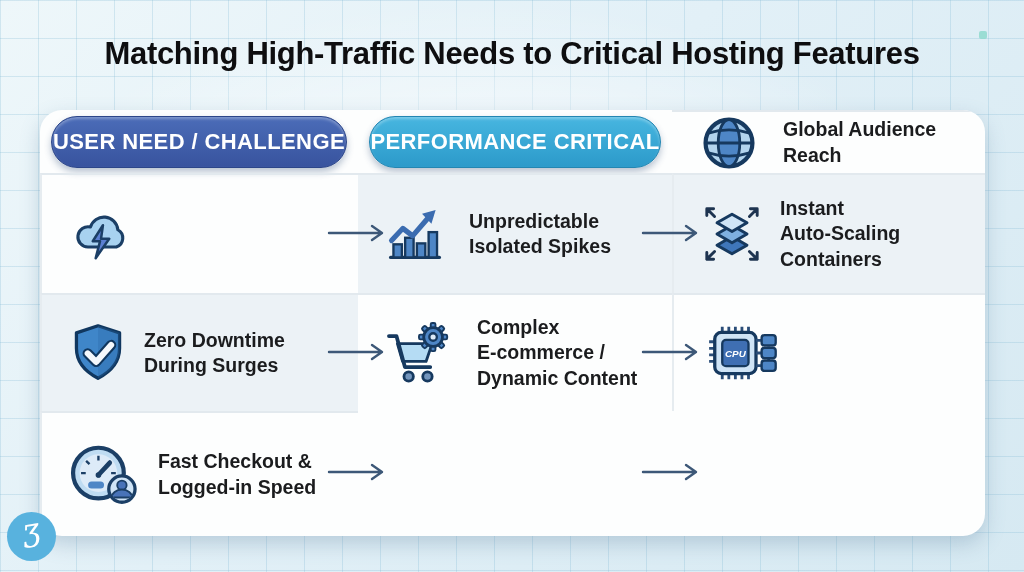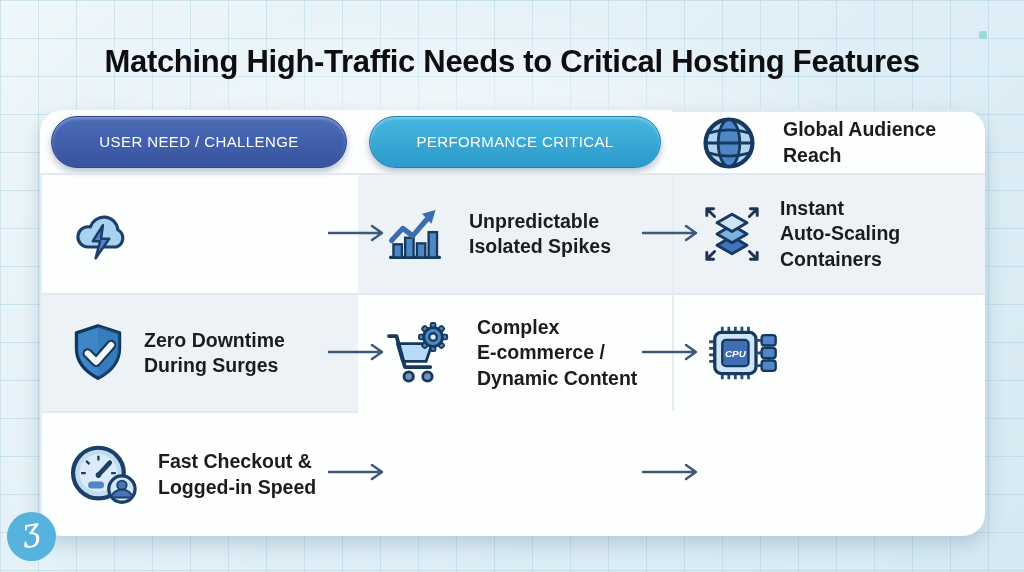--- a/index.html
+++ b/index.html
@@ -6,29 +6,29 @@
   body{width:1024px;height:572px;overflow:hidden;font-family:"Liberation Sans",sans-serif;}
   .stage{position:relative;width:1024px;height:572px;
     background:linear-gradient(135deg,#eef7fa 0%,#e2f0f7 45%,#d6e9f2 100%);}
   .stage::before{content:"";position:absolute;inset:0;
     background-image:linear-gradient(rgba(130,185,212,.28) 1.5px,transparent 1.5px),
                      linear-gradient(90deg,rgba(130,185,212,.28) 1.5px,transparent 1.5px);
     background-size:38px 38px;z-index:0;}
   .stage::after{content:"";position:absolute;inset:0;
     background:radial-gradient(ellipse 62% 55% at 47% 40%,rgba(255,255,255,.8) 0%,rgba(255,255,255,.35) 45%,rgba(255,255,255,0) 72%);
     z-index:0;pointer-events:none;}
-  .title{position:absolute;top:36px;left:0;right:0;margin:8px;text-align:center;
+  .title{position:absolute;top:36px;left:0;right:0;margin:0;text-align:center;
     font-size:31px;font-weight:bold;letter-spacing:-.3px;color:#0e0e10;z-index:2;}
   .card{position:absolute;left:40px;top:110px;width:945px;height:426px;background:#fdfefe;
     border-radius:22px;box-shadow:0 8px 20px rgba(90,125,155,.30);z-index:1;
     display:grid;grid-template-columns:318px 314px 313px;grid-template-rows:63px 120px 118px 125px;
     overflow:hidden;}
   .hcell{display:flex;align-items:center;justify-content:center;padding:0 11px;}
   .pill{width:100%;height:50px;border-radius:26px;display:flex;align-items:center;justify-content:center;
-    color:#fff;font-size:15px;font-weight:normal;letter-spacing:.4px;white-space:nowrap;
+    color:#fff;font-size:22px;font-weight:bold;letter-spacing:.4px;white-space:nowrap;
     border:1px solid rgba(15,45,95,.35);
     box-shadow:0 4px 7px rgba(25,60,105,.30), inset 0 2px 3px rgba(255,255,255,.30);}
   .cell{display:flex;align-items:center;gap:17px;padding-left:27px;border-top:2px solid #e2e9ee;}
   .cL{border-left:none;gap:24px;}
   .cM,.cR{border-left:2px solid #e6ecf0;}
   .alt{background:var(--row-alt);}
   .icon{flex:0 0 auto;display:flex;align-items:center;justify-content:center;font-style:italic;}
   .label{font-size:19.5px;line-height:1.3;font-weight:bold;color:#1b1c1e;white-space:pre-line;}
   .flow-arrow{position:absolute;width:62px;height:20px;z-index:3;}
   .flow-arrow path{stroke:var(--arrow);stroke-width:2.4;fill:none;stroke-linecap:round;stroke-linejoin:round;}

